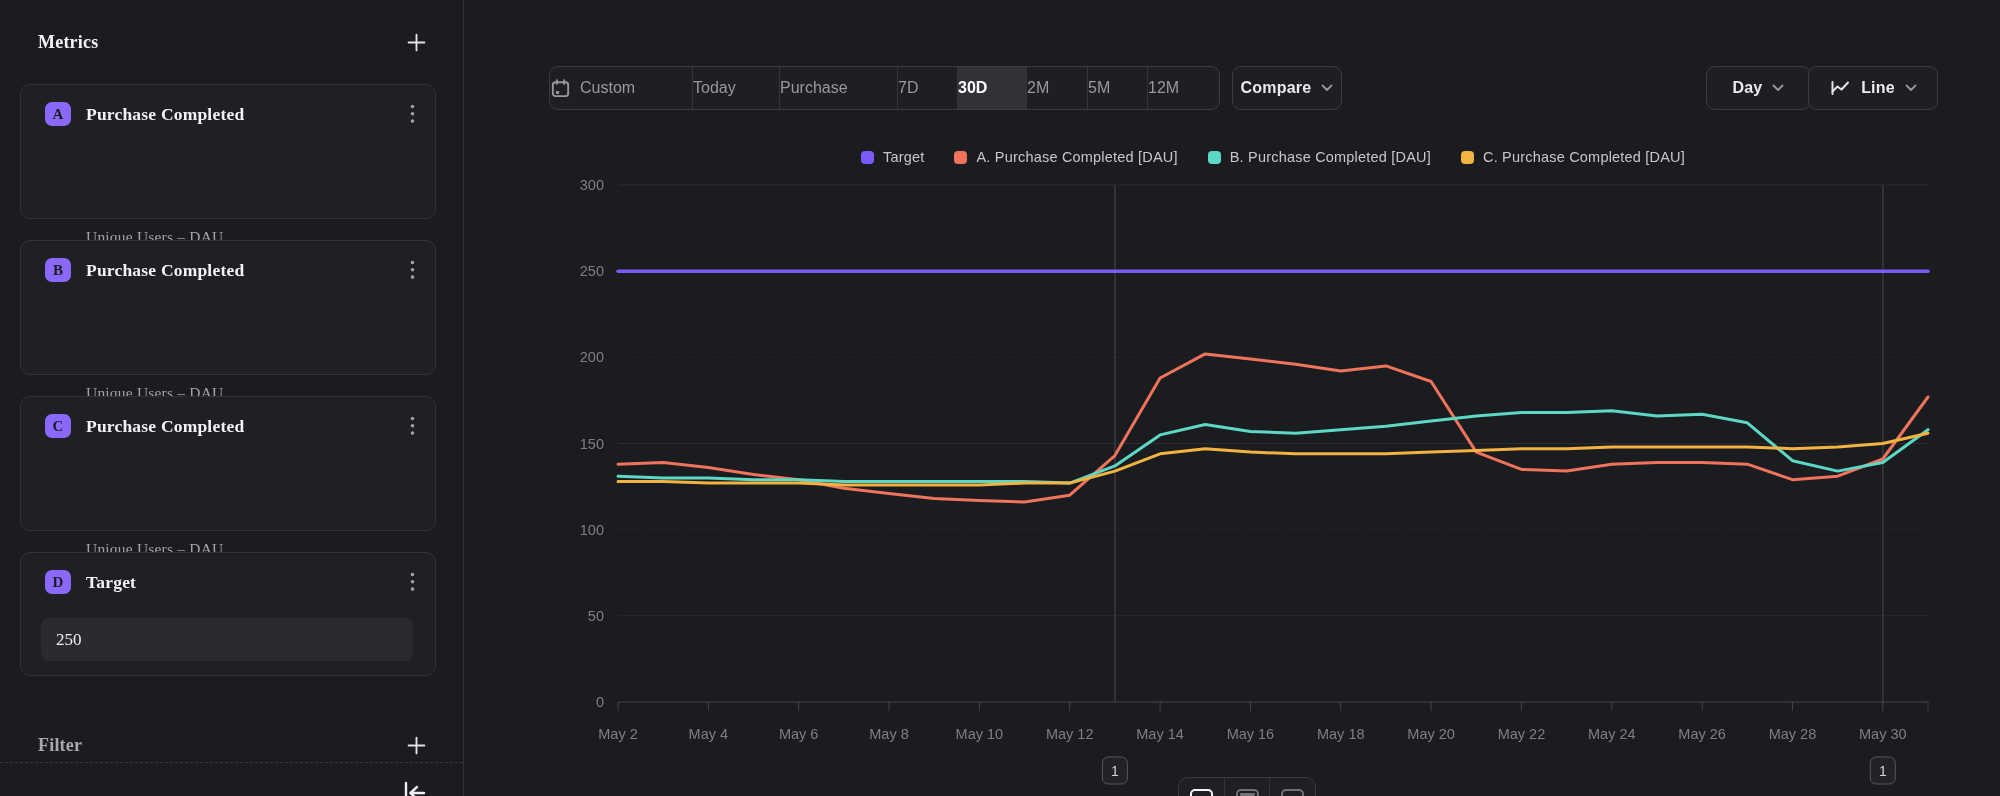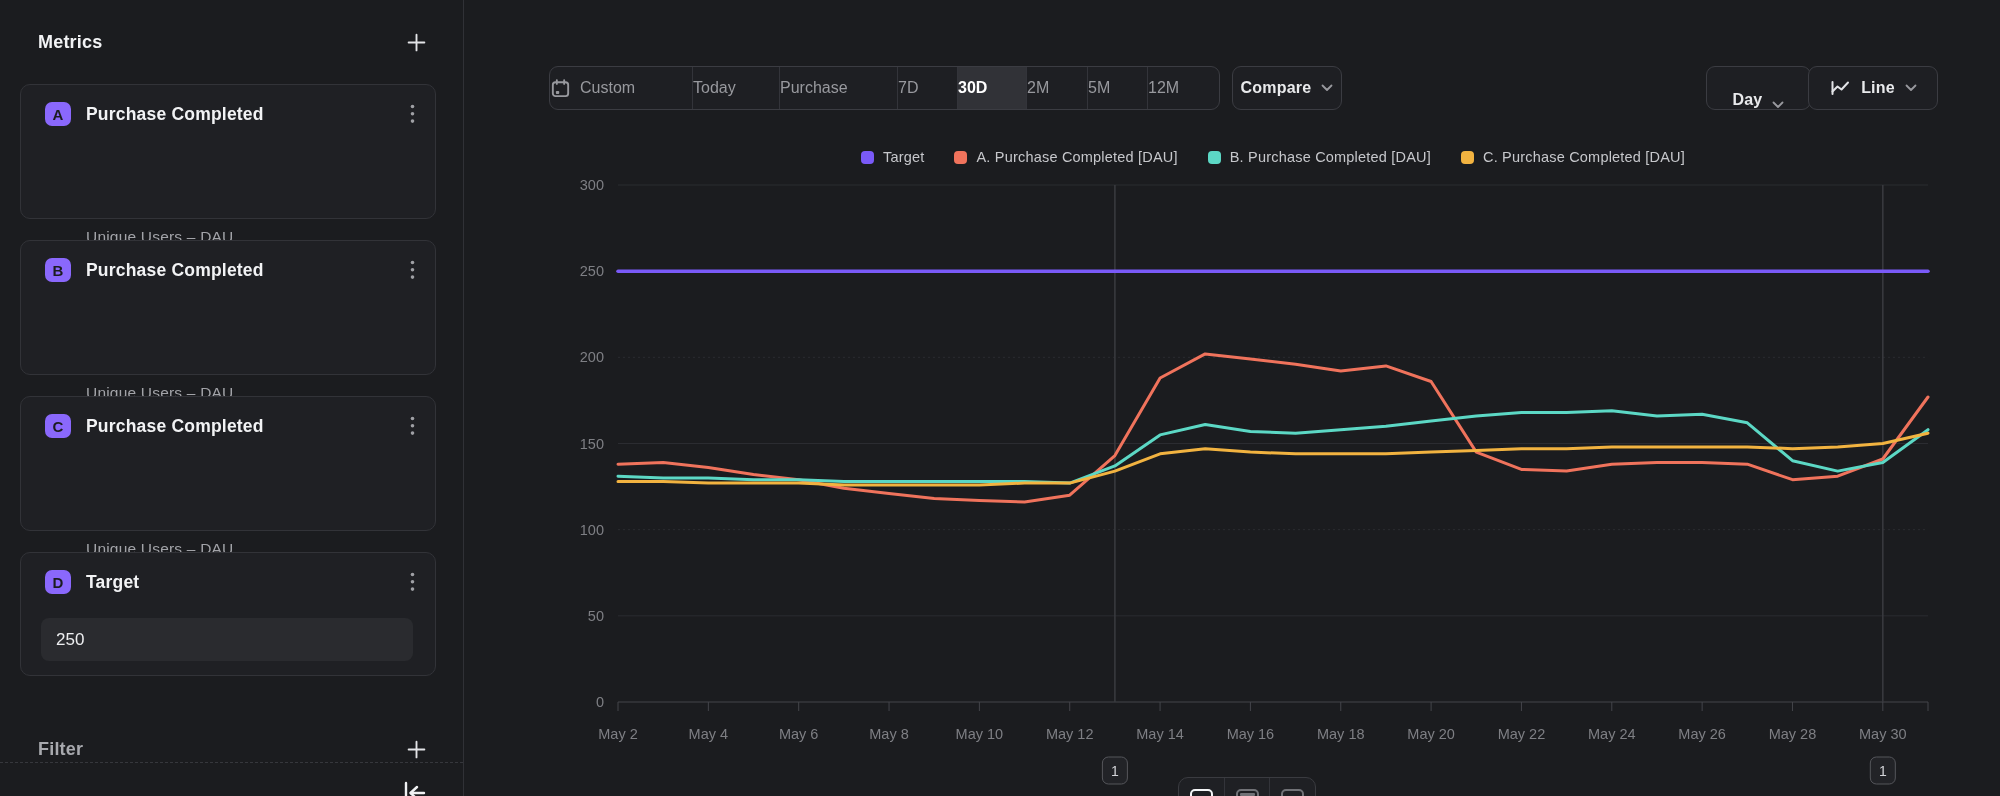--- a/index.html
+++ b/index.html
@@ -1,21 +1,21 @@
 <!DOCTYPE html>
 <html><head>
 <meta charset="utf-8">
 <style>
   * { box-sizing: border-box; margin: 0; padding: 0; }
   html,body { background:#111215; }
   body { font-family:"Liberation Sans","DejaVu Sans",sans-serif; }
   .app { position:relative; width:2000px; height:796px; background:#1B1C1F; overflow:hidden; color:#F2F3F5; }
 
   
-  .sidebar { position:absolute; left:0; top:0; width:464px; height:796px; border-right:1px solid #303136; background:#1B1C1F; }
+  .sidebar { position:absolute; left:0; top:0; width:464px; height:796px; border-right:1px solid #303136; background:#1B1C1F;font-family:Liberation Serif, serif; }
   .side-row { position:absolute; left:38px; right:36px; display:flex; align-items:center; justify-content:space-between; height:30px; }
   .side-title { font-size:18px; font-weight:700; color:#F2F3F5; letter-spacing:.2px; }
   .side-title.dim { color:#A8A9AE; }
   .icon-btn { background:none; border:none; cursor:pointer; display:flex; align-items:center; justify-content:center; padding:0; }
 
   .card { position:absolute; left:20px; width:416px; background:#1F2024; border:1px solid #323338; border-radius:10px; }
   .card-head { position:absolute; left:24px; right:20px; top:16px; height:26px; display:flex; align-items:center; }
   .badge { width:26px; height:24px; border-radius:7px; background:#8A68FC; color:#1B1C1F; font-size:15px; font-weight:700; display:flex; align-items:center; justify-content:center; flex:0 0 auto; }
   .card-title { margin-left:15px; font-size:17.5px; font-weight:700; color:#F2F3F5; flex:1 1 auto; letter-spacing:.2px; }
   .kebab { flex:0 0 auto; }
@@ -131,21 +131,21 @@
           <svg width="5" height="20" viewBox="0 0 5 20" fill="#9FA0A5">
               <circle cx="2.5" cy="2.5" r="1.8"></circle>
               <circle cx="2.5" cy="9.8" r="1.8"></circle>
               <circle cx="2.5" cy="17.1" r="1.8"></circle>
             </svg>
         </span>
       </div>
       <div class="target-input">250</div>
     </div>
 
-    <div class="side-row" style="top:730px;align-items:flex-end;">
+    <div class="side-row" style="top:730px;">
       <span class="side-title dim">Filter</span>
       <button class="icon-btn">
         <svg class="stroke-ic" width="21" height="21" viewBox="0 0 20 20">
             <path d="M10 2.5 V17.5 M2.5 10 H17.5"></path>
           </svg>
       </button>
     </div>
 
     <div class="side-divider"></div>
 
@@ -191,21 +191,21 @@
   </div>
 
   <button class="drop-btn" style="left:1232px; width:110px;">
     <span>Compare</span>
     <svg class="stroke-muted" width="12" height="8" viewBox="0 0 12 8">
         <path d="M1.5 1.5 L6 6 L10.5 1.5"></path>
       </svg>
   </button>
 
 
-  <button class="drop-btn" style="left:1706px; width:105px;align-items:flex-end;">
+  <button class="drop-btn" style="left:1706px; width:105px;">
     <span>Day</span>
     <svg class="stroke-muted" width="12" height="8" viewBox="0 0 12 8">
         <path d="M1.5 1.5 L6 6 L10.5 1.5"></path>
       </svg>
   </button>
 
   <button class="drop-btn" style="left:1808px; width:130px;">
     <svg class="stroke-ic" width="22" height="20" viewBox="0 0 22 20" style="stroke-width:2;">
         <path d="M3.5 4 V16"></path>
         <path d="M3.5 13.5 L8.5 8.5 L12.5 11.5 L19 4.5"></path>

